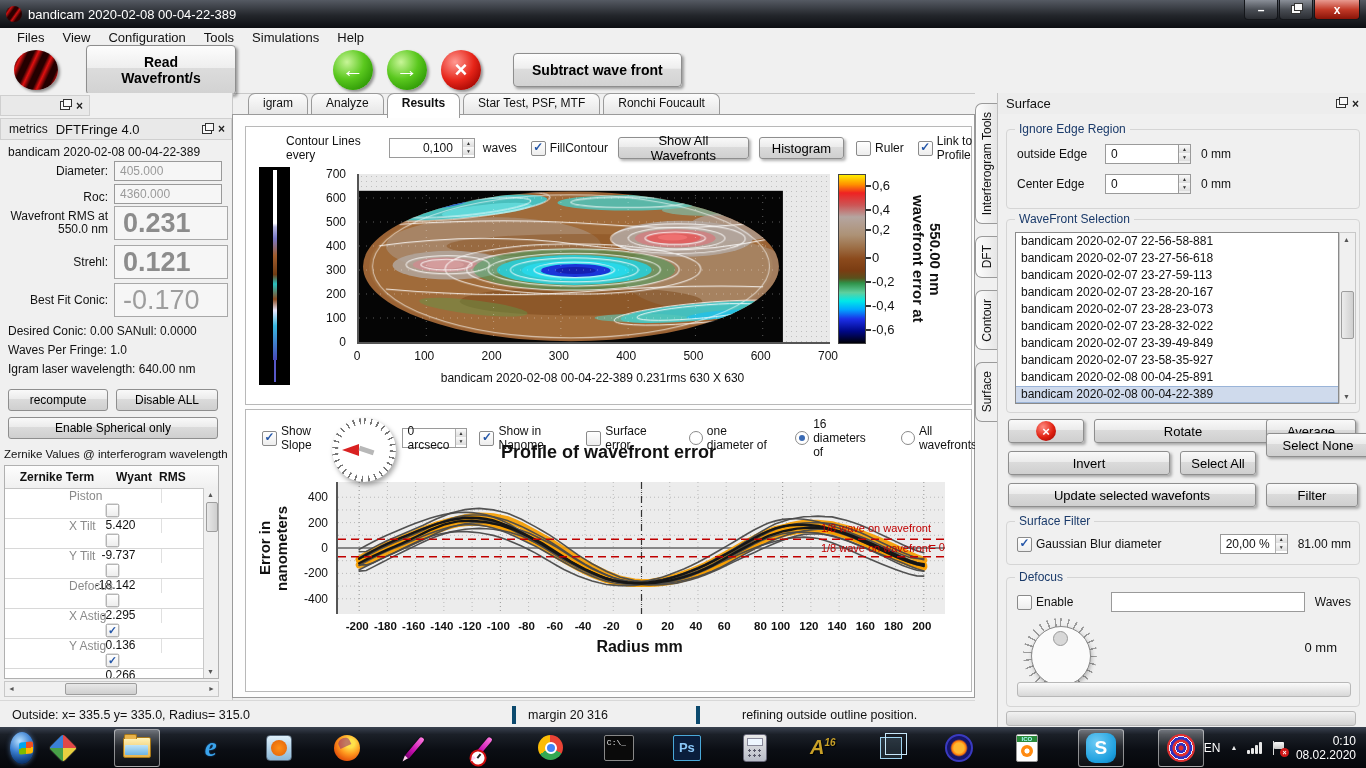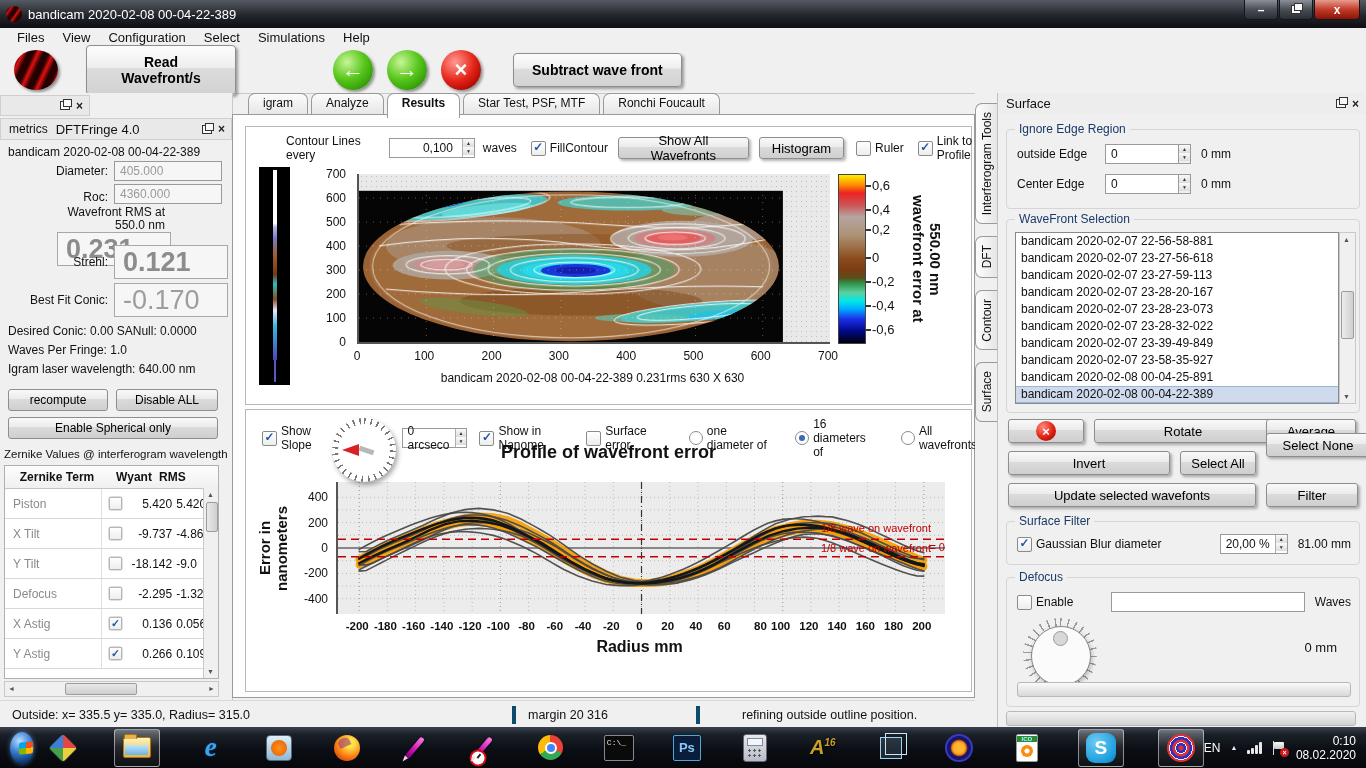--- a/index.html
+++ b/index.html
@@ -65,35 +65,35 @@
   #metrics-bar .dock-btns{margin-right:6px;}
   #wf-name{position:absolute;left:8px;top:52px;font-size:12px;}
   .fieldrow{position:absolute;left:0;width:228px;display:flex;align-items:center;}
   .fieldrow .flab{width:108px;text-align:right;padding-right:6px;}
   .fieldrow .input{width:96px;color:#9a9a9a;background:#f6f6f6;}
   #row-diam{top:68px;}#row-roc{top:91px;align-items:flex-end;}
   .bigrow{position:absolute;left:0;width:228px;display:flex;align-items:center;}
   .bigrow .flab{width:108px;text-align:right;padding-right:6px;line-height:13px;}
   .bigval{width:104px;height:32px;border:1px solid #a8a8a8;background:#f6f6f6;color:#8c8c8c;
     font-size:27px;font-weight:bold;display:flex;align-items:center;padding-left:8px;}
-  #row-rms{top:113px;flex-direction:column;}#row-strehl{top:152px;}#row-conic{top:190px;}
+  #row-rms{top:113px;}#row-strehl{top:152px;}#row-conic{top:190px;}
   #row-conic .bigval{font-weight:normal;color:#9d9d9d;}
   .lline{position:absolute;left:8px;font-size:12px;}
   #desired{top:231px;}#wpf{top:250px;}#igramwl{top:269px;}
   .small-btn{position:absolute;height:22px;font-size:12px;}
   #btn-recompute{left:8px;top:296px;width:100px;}
   #btn-disable{left:116px;top:296px;width:102px;}
   #btn-spherical{left:8px;top:324px;width:210px;}
   #zernike-caption{position:absolute;left:4px;top:355px;font-size:11.5px;}
   #ztable{position:absolute;left:4px;top:372px;width:213px;height:212px;border:1px solid #b0b0b0;background:#fff;overflow:hidden;}
   .zhead{display:flex;border-bottom:1px solid #c4c4c4;background:linear-gradient(#fdfdfd,#f0f0f0);height:22px;align-items:center;font-weight:bold;}
   .zhead span:nth-child(1){width:104px;text-align:center;}
   .zhead span:nth-child(2){width:50px;text-align:center;}
   .zhead span:nth-child(3){width:40px;text-align:left;}
-  .zrow{display:flex;align-items:center;height:29px;border-bottom:1px solid #d8d8d8;}
+  .zrow{display:flex;align-items:center;height:29px;border-bottom:1px solid #d8d8d8;flex-direction:column;}
   .zrow .zterm{width:92px;color:#8a8a8a;padding-left:8px;border-right:1px solid #e0e0e0;height:100%;display:flex;align-items:center;}
   .zrow .cb{margin:0 4px 0 6px;transform:scale(.9);}
   .zrow .zv{width:48px;text-align:right;font-size:12px;}
   .zrow .zr{width:44px;text-align:left;font-size:12px;padding-left:4px;overflow:hidden;white-space:nowrap;}
   #zvscroll{position:absolute;right:0;top:22px;width:14px;height:190px;background:#f0f0f0;border-left:1px solid #c8c8c8;}
   #zvscroll .thumb{position:absolute;left:2px;top:14px;width:10px;height:28px;background:linear-gradient(90deg,#e8e8e8,#cfcfcf);border:1px solid #9d9d9d;border-radius:2px;}
   #zvscroll .sa{position:absolute;left:0;width:13px;height:13px;font-size:7px;display:flex;align-items:center;justify-content:center;color:#555;}
   #zhscroll{position:absolute;left:4px;top:588px;width:213px;height:14px;background:#f0f0f0;border:1px solid #c8c8c8;}
   #zhscroll .thumb{position:absolute;left:60px;top:1px;width:70px;height:10px;background:linear-gradient(#e8e8e8,#cfcfcf);border:1px solid #9d9d9d;border-radius:2px;}
   #zhscroll .sa{position:absolute;top:0;width:13px;height:12px;font-size:7px;display:flex;align-items:center;justify-content:center;color:#555;}
@@ -280,21 +280,21 @@
           <span class="float-ic"></span>
         </div>
       <div class="win-btn" id="btn-close">x</div>
     </div>
   </div>
 
   <div id="menubar">
       <div class="menu-item">Files</div>
       <div class="menu-item">View</div>
       <div class="menu-item">Configuration</div>
-      <div class="menu-item">Select</div>
+      <div class="menu-item">Tools</div>
       <div class="menu-item">Simulations</div>
       <div class="menu-item">Help</div>
     </div>
 
   <div id="toolbar">
     <div id="fringe-icon"></div>
     <button class="push-btn" id="btn-read">Read Wavefront/s</button>
     <div class="round-btn green" id="btn-back">←</div>
     <div class="round-btn green" id="btn-fwd">→</div>
     <div class="round-btn red" id="btn-x">×</div>

